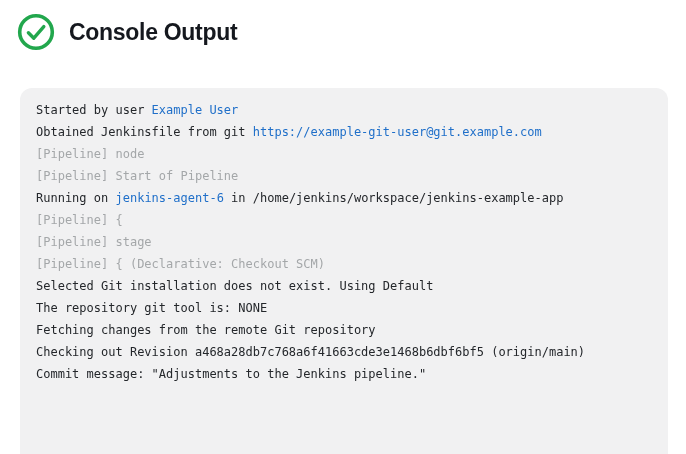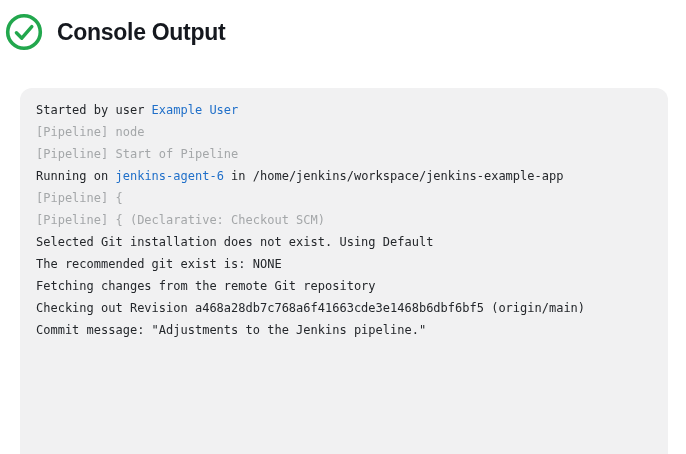--- a/index.html
+++ b/index.html
@@ -6,21 +6,21 @@
   html, body {
     width: 686px; height: 454px;
     overflow: hidden;
     background: #ffffff;
     font-family: "Liberation Sans", sans-serif;
   }
   .page { position: relative; width: 686px; height: 454px; }
 
   .header {
     position: absolute;
-    left: 4px; top: 12px;
+    left: 16px; top: 12px;
     display: flex;
     align-items: center;
     gap: 13px;
   }
   .status-icon { width: 40px; height: 40px; display: block; }
   .page-title {
     font-size: 23px;
     font-weight: 700;
     color: #15181e;
     letter-spacing: -0.3px;
@@ -51,24 +51,26 @@
   <div class="header">
     <svg class="status-icon" viewBox="0 0 40 40" aria-hidden="true">
       <circle cx="20" cy="20" r="16.3" fill="none" stroke="var(--green, #22a74d)" stroke-width="3.6"></circle>
       <path d="M12.4 20.8 L17.8 26.2 L27.8 14.6" fill="none" stroke="var(--green, #22a74d)" stroke-width="3.4" stroke-linecap="round" stroke-linejoin="round"></path>
     </svg>
     <h1 class="page-title">Console Output</h1>
   </div>
 
   <div class="console-box">
       <div class="console-line"><span class="seg-plain">Started by user </span><span class="seg-link">Example User</span></div>
+      <div class="console-line"><span class="seg-plain">Obtained Jenkinsfile from git </span><span class="seg-link">https://example-git-user@git.example.com</span></div>
       <div class="console-line"><span class="seg-muted">[Pipeline] node</span></div>
       <div class="console-line"><span class="seg-muted">[Pipeline] Start of Pipeline</span></div>
       <div class="console-line"><span class="seg-plain">Running on </span><span class="seg-link">jenkins-agent-6</span><span class="seg-plain"> in /home/jenkins/workspace/jenkins-example-app</span></div>
       <div class="console-line"><span class="seg-muted">[Pipeline] {</span></div>
+      <div class="console-line"><span class="seg-muted">[Pipeline] stage</span></div>
       <div class="console-line"><span class="seg-muted">[Pipeline] { (Declarative: Checkout SCM)</span></div>
       <div class="console-line"><span class="seg-plain">Selected Git installation does not exist. Using Default</span></div>
-      <div class="console-line"><span class="seg-plain">The recommended git exist is: NONE</span></div>
+      <div class="console-line"><span class="seg-plain">The repository git tool is: NONE</span></div>
       <div class="console-line"><span class="seg-plain">Fetching changes from the remote Git repository</span></div>
       <div class="console-line"><span class="seg-plain">Checking out Revision a468a28db7c768a6f41663cde3e1468b6dbf6bf5 (origin/main)</span></div>
       <div class="console-line"><span class="seg-plain">Commit message: "Adjustments to the Jenkins pipeline."</span></div>
     </div>
 </div>
 
 </body></html>

